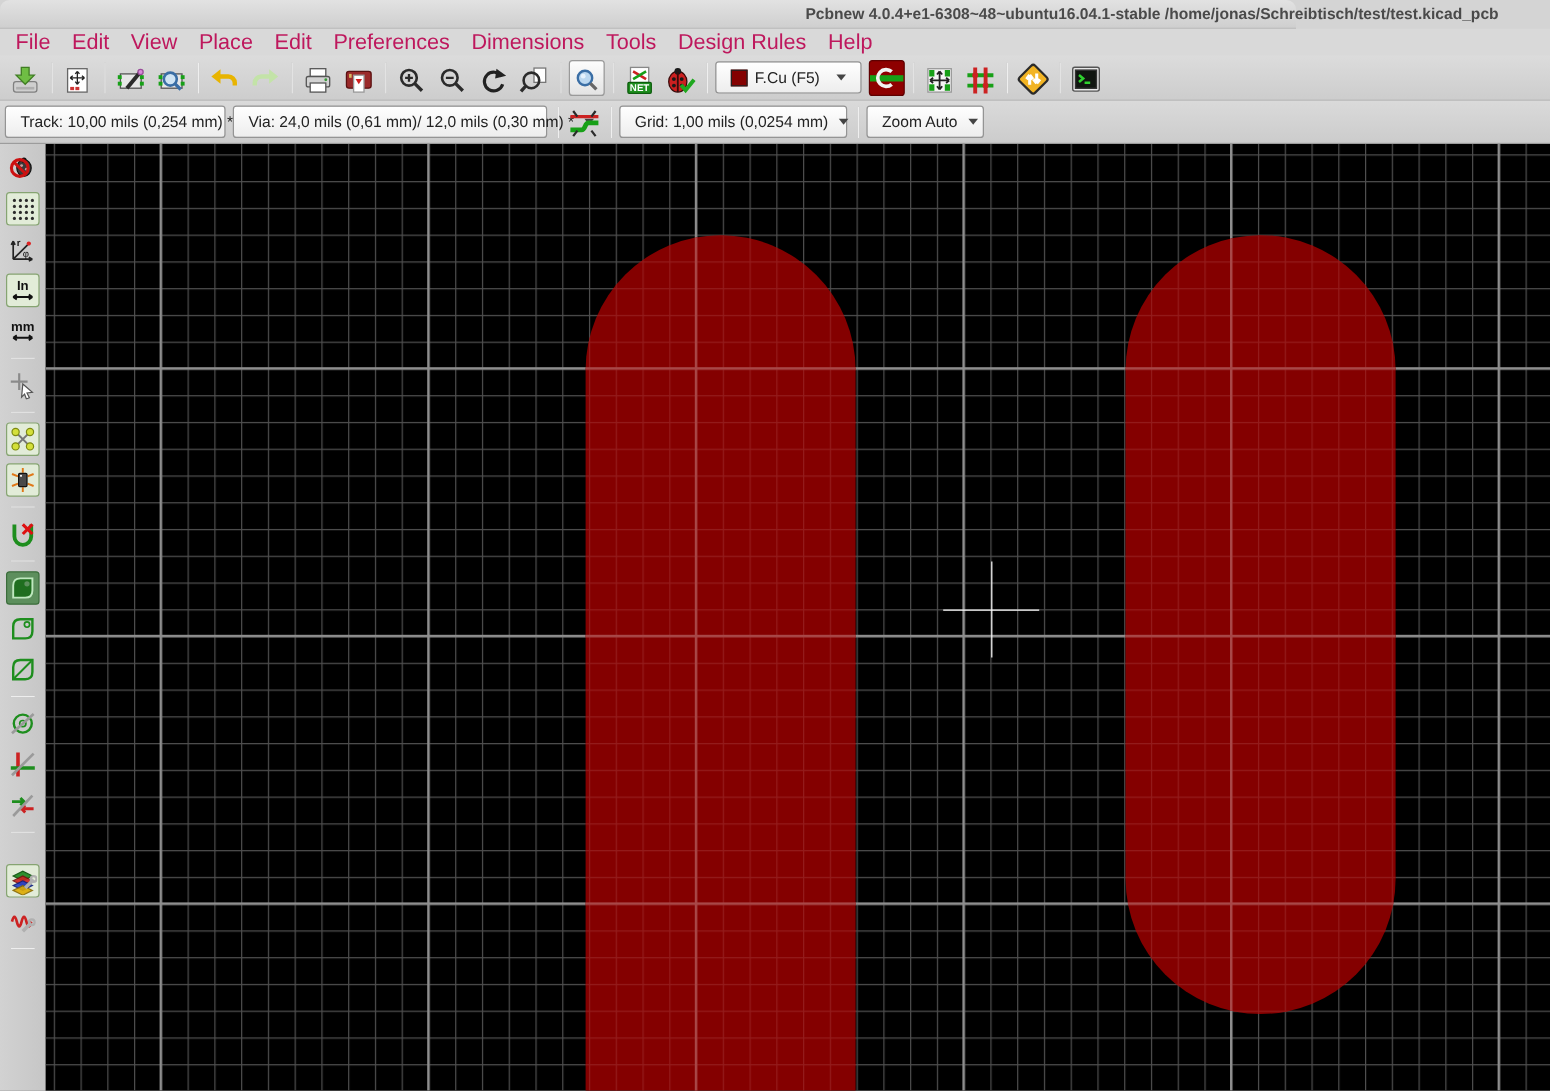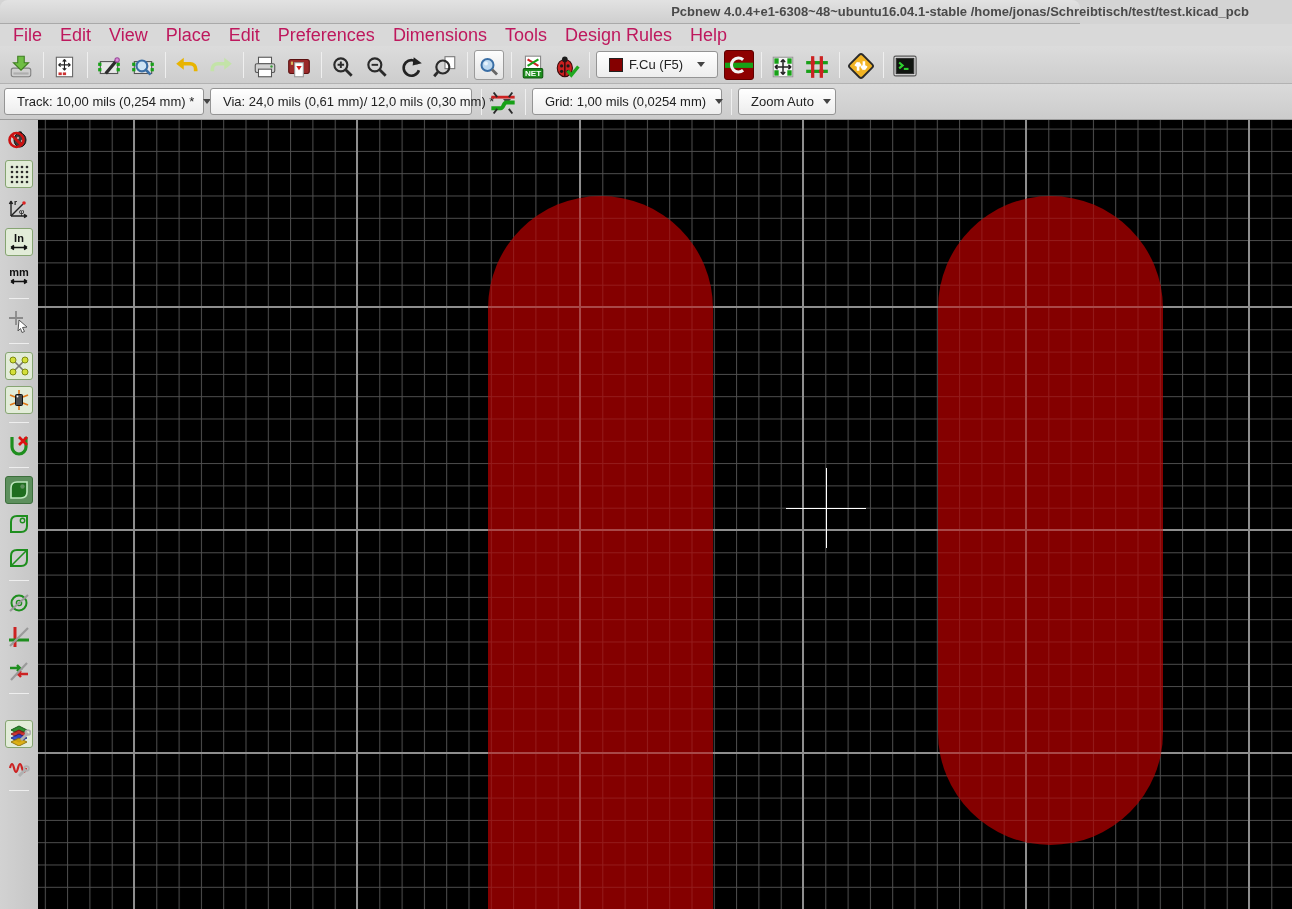--- a/index.html
+++ b/index.html
@@ -255,21 +255,21 @@
       <svg width="28" height="28" viewBox="0 0 24 24">
         <rect x="2.5" y="3.5" width="19" height="17" rx="1.5" fill="#e8e8e8" stroke="#555"></rect>
         <rect x="4.5" y="5.5" width="15" height="13" fill="#101510" stroke="#333"></rect>
         <path d="M7 9 l3 2.5 -3 2.5" stroke="#2fd22f" stroke-width="1.8" fill="none"></path>
         <line x1="11" y1="14.5" x2="15" y2="14.5" stroke="#2fd22f" stroke-width="1.8"></line>
       </svg>
     </button>
   </div>
 
   <div class="toolbar-aux">
-    <div class="combo" style="width:200px;">
+    <div class="combo" style="width:184px;">
       <span>Track: 10,00 mils (0,254 mm) *</span>
       <span class="grow"></span>
         <span class="arrow"></span>
     </div>
     <div class="combo" style="width:262px;">
       <span>Via: 24,0 mils (0,61 mm)/ 12,0 mils (0,30 mm) *</span>
       <span class="grow"></span>
         <span class="arrow"></span>
     </div>
     <div class="tsep"></div>

